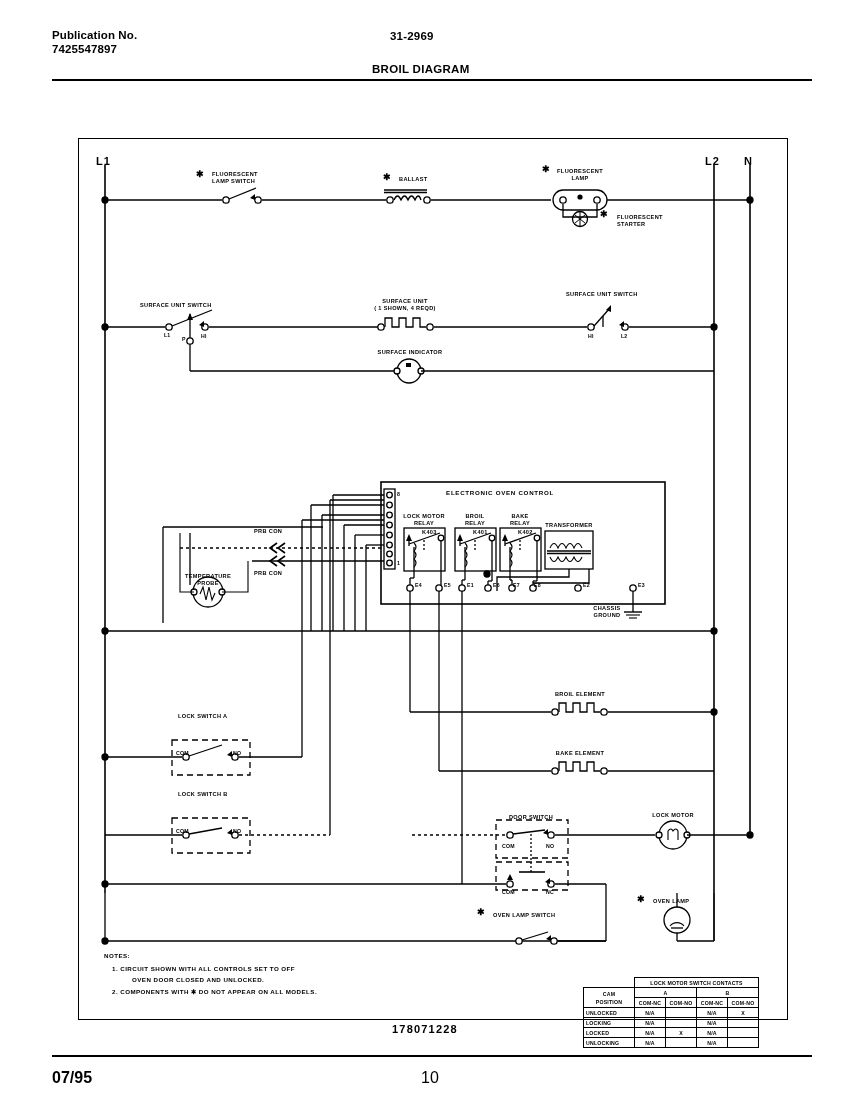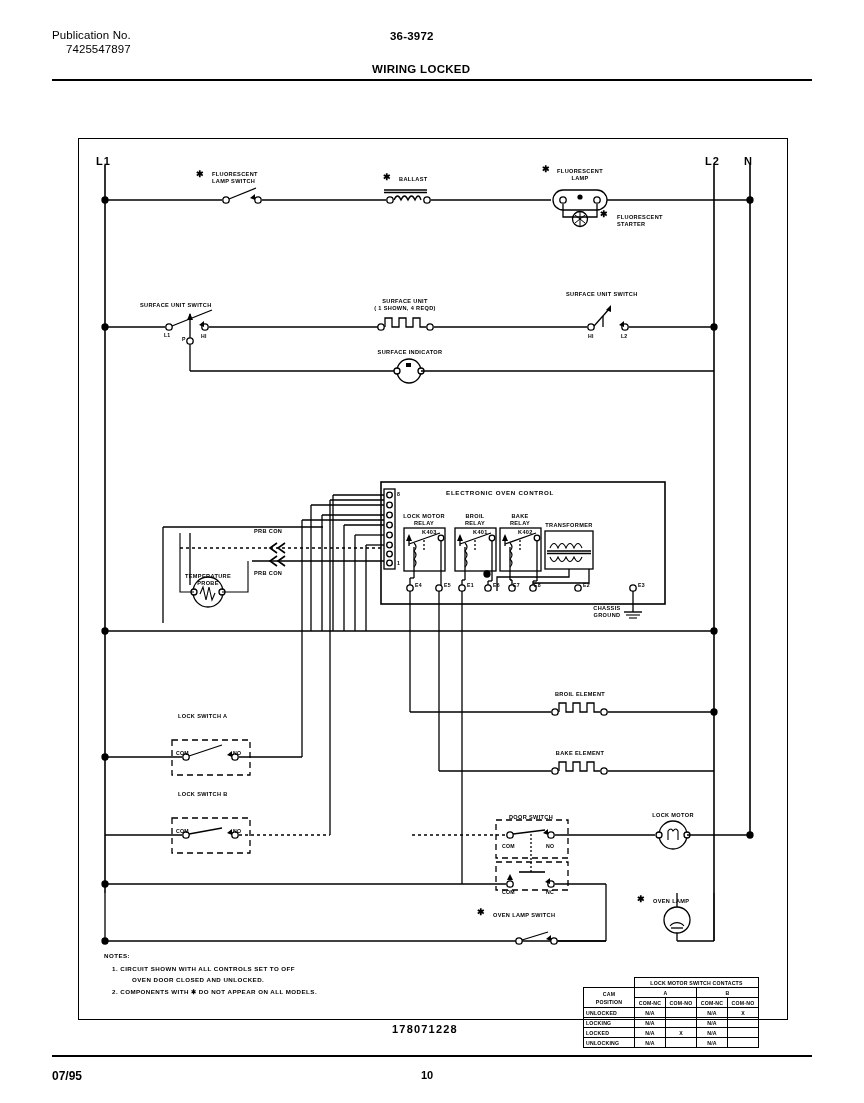--- a/index.html
+++ b/index.html
@@ -3,29 +3,29 @@
 <meta charset="utf-8">
 <style>
   html,body{margin:0;padding:0;background:#ffffff;}
   body{
     width:864px;height:1103px;position:relative;overflow:hidden;
     font-family:"Liberation Sans", sans-serif;color:#000;
   }
   .page{position:absolute;inset:0;}
 
   
-  .hdr-pub{position:absolute;left:52px;top:28px;font-size:11.5px;font-weight:normal;line-height:14px;letter-spacing:.1px;text-align:right;}
+  .hdr-pub{position:absolute;left:52px;top:28px;font-size:11.5px;font-weight:bold;line-height:14px;letter-spacing:.1px;}
   .hdr-num{position:absolute;left:390px;top:30px;font-size:11.5px;font-weight:bold;letter-spacing:.2px;}
   .hdr-title{position:absolute;left:372px;top:63px;font-size:11.5px;font-weight:bold;letter-spacing:.3px;}
   .hdr-rule{position:absolute;left:52px;top:79px;width:760px;height:2px;background:#000;}
 
   
   .ft-rule{position:absolute;left:52px;top:1055px;width:760px;height:2px;background:#000;}
-  .ft-date{position:absolute;left:52px;top:1069px;font-size:12px;font-weight:bold;}
-  .ft-page{position:absolute;left:421px;top:1069px;font-size:11px;font-weight:bold;}
+  .ft-date{position:absolute;left:52px;top:1069px;font-size:16px;font-weight:bold;}
+  .ft-page{position:absolute;left:421px;top:1069px;font-size:16px;font-weight:normal;}
   .partno{position:absolute;left:392px;top:1023px;font-size:11px;font-weight:bold;letter-spacing:1.2px;}
 
   
   .frame{position:absolute;left:78px;top:138px;width:708px;height:880px;border:1.6px solid #000;}
   svg.wire{position:absolute;left:0;top:0;width:864px;height:1103px;pointer-events:none;}
 
   
   .lbl{position:absolute;font-size:5.6px;font-weight:bold;letter-spacing:.35px;line-height:7.4px;white-space:nowrap;}
   .lbl.c{text-align:center;transform:translateX(-50%);}
   .rail{position:absolute;font-size:11px;font-weight:bold;letter-spacing:1px;}
@@ -47,22 +47,22 @@
 </style>
 </head>
 <body>
 
 <div class="page">
 
   <div class="hdr-pub">
     <div>Publication No.</div>
     <div>7425547897</div>
   </div>
-  <div class="hdr-num">36-3972</div>
-  <div class="hdr-title">WIRING LOCKED</div>
+  <div class="hdr-num">31-2969</div>
+  <div class="hdr-title">BROIL DIAGRAM</div>
   <div class="hdr-rule"></div>
 
   <div class="frame"></div>
 
   <svg class="wire" viewBox="0 0 864 1103" xmlns="http://www.w3.org/2000/svg">
     <g stroke="#000" fill="none" stroke-width="1.3">
 
       <line x1="105" y1="165" x2="105" y2="893" stroke-width="1.6"></line>
       <line x1="714" y1="165" x2="714" y2="893" stroke-width="1.6"></line>
       <line x1="750" y1="165" x2="750" y2="835" stroke-width="1.6"></line>

